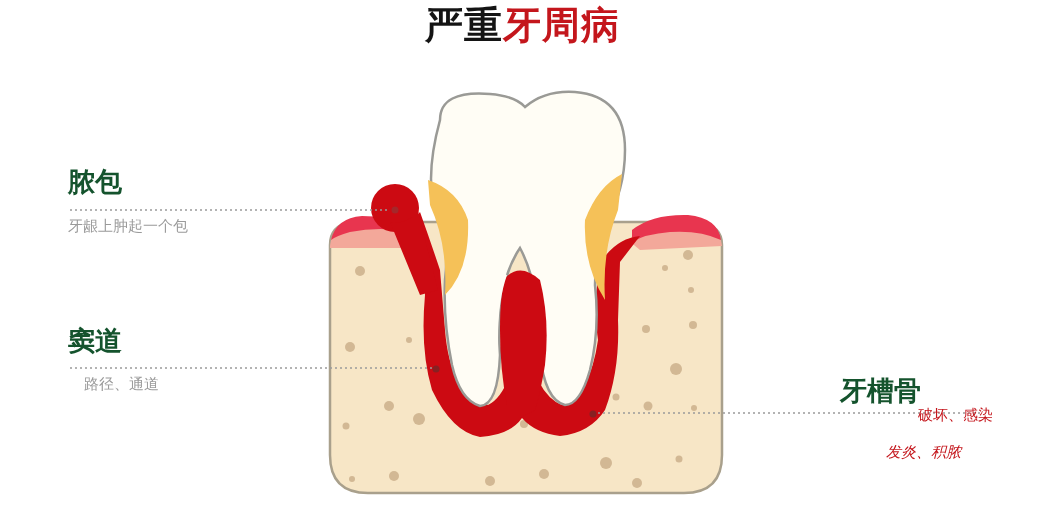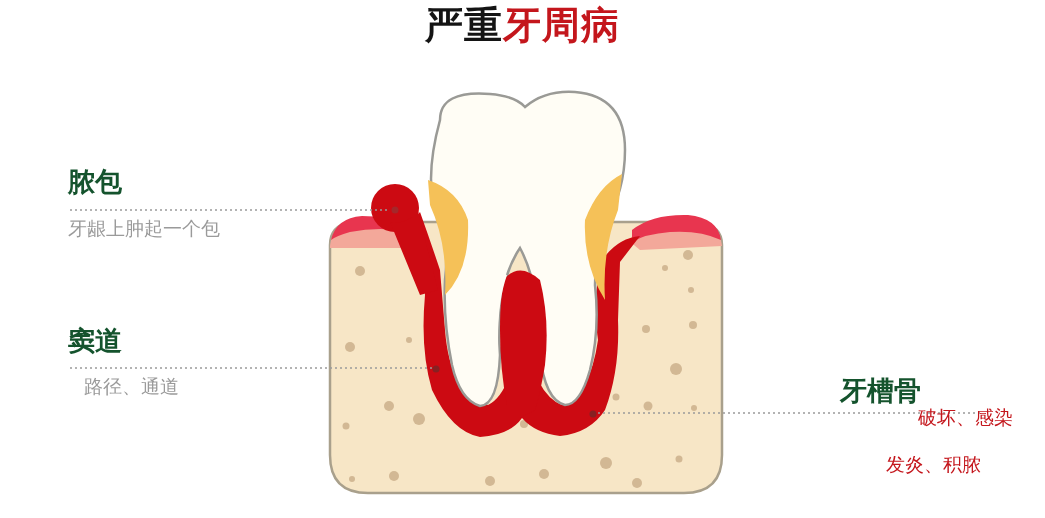--- a/index.html
+++ b/index.html
@@ -10,21 +10,21 @@
   .title {
     position: absolute; left: 0; width: 1045px; top: 0; text-align: center;
     font-size: 38px; font-weight: bold; letter-spacing: 1px;
   }
   .title .t-black { color: #141414; }
   .title .t-red { color: #c4161c; }
   .label {
     position: absolute; font-weight: bold; color: #14532d; font-size: 27px; line-height: 1;
   }
   .sub {
-    position: absolute; font-size: 19px; color: #9a9a9a; line-height: 1;
+    position: absolute; font-size: 15px; color: #9a9a9a; line-height: 1;
   }
   .sub.red { color: #c4161c; }
   .diagram { position: absolute; left: 0; top: 0; }
 </style>
 </head>
 <body>
 
 <div class="title">
   <span class="t-black">严重</span><span class="t-red">牙周病</span>
 </div>
@@ -92,13 +92,13 @@
 </svg>
 
 <div class="label" style="left:68px; top:168px;">脓包</div>
 <div class="sub" style="left:68px; top:219px;">牙龈上肿起一个包</div>
 
 <div class="label" style="left:68px; top:327px;">窦道</div>
 <div class="sub" style="left:84px; top:377px;">路径、通道</div>
 
 <div class="label" style="left:840px; top:377px;">牙槽骨</div>
 <div class="sub red" style="left:886px; top:408px;margin-left:32px;">破坏、感染</div>
-<div class="sub red" style="left:886px; top:455px;">发炎、积脓</div>
+<div class="sub red" style="left:886px; top:445px;font-style:italic;">发炎、积脓</div>
 
 </body></html>

